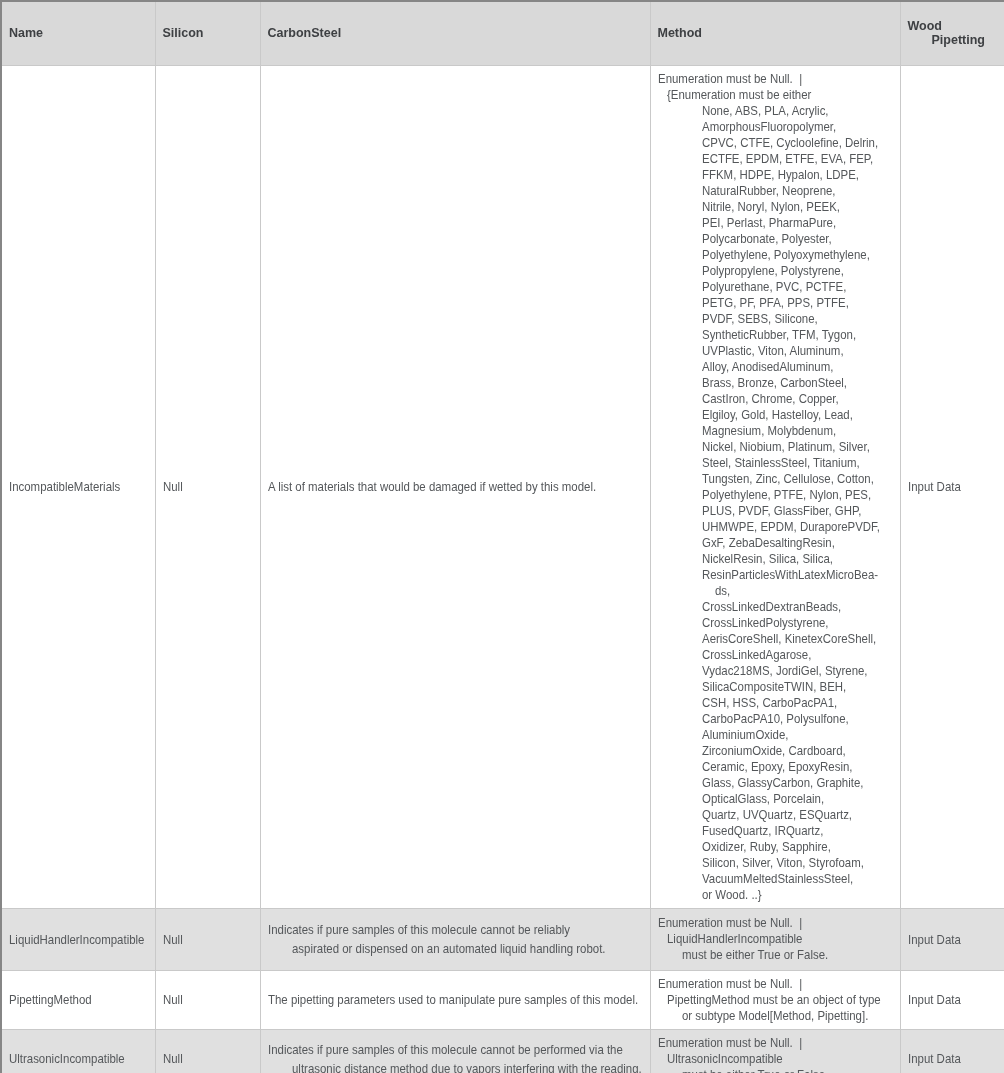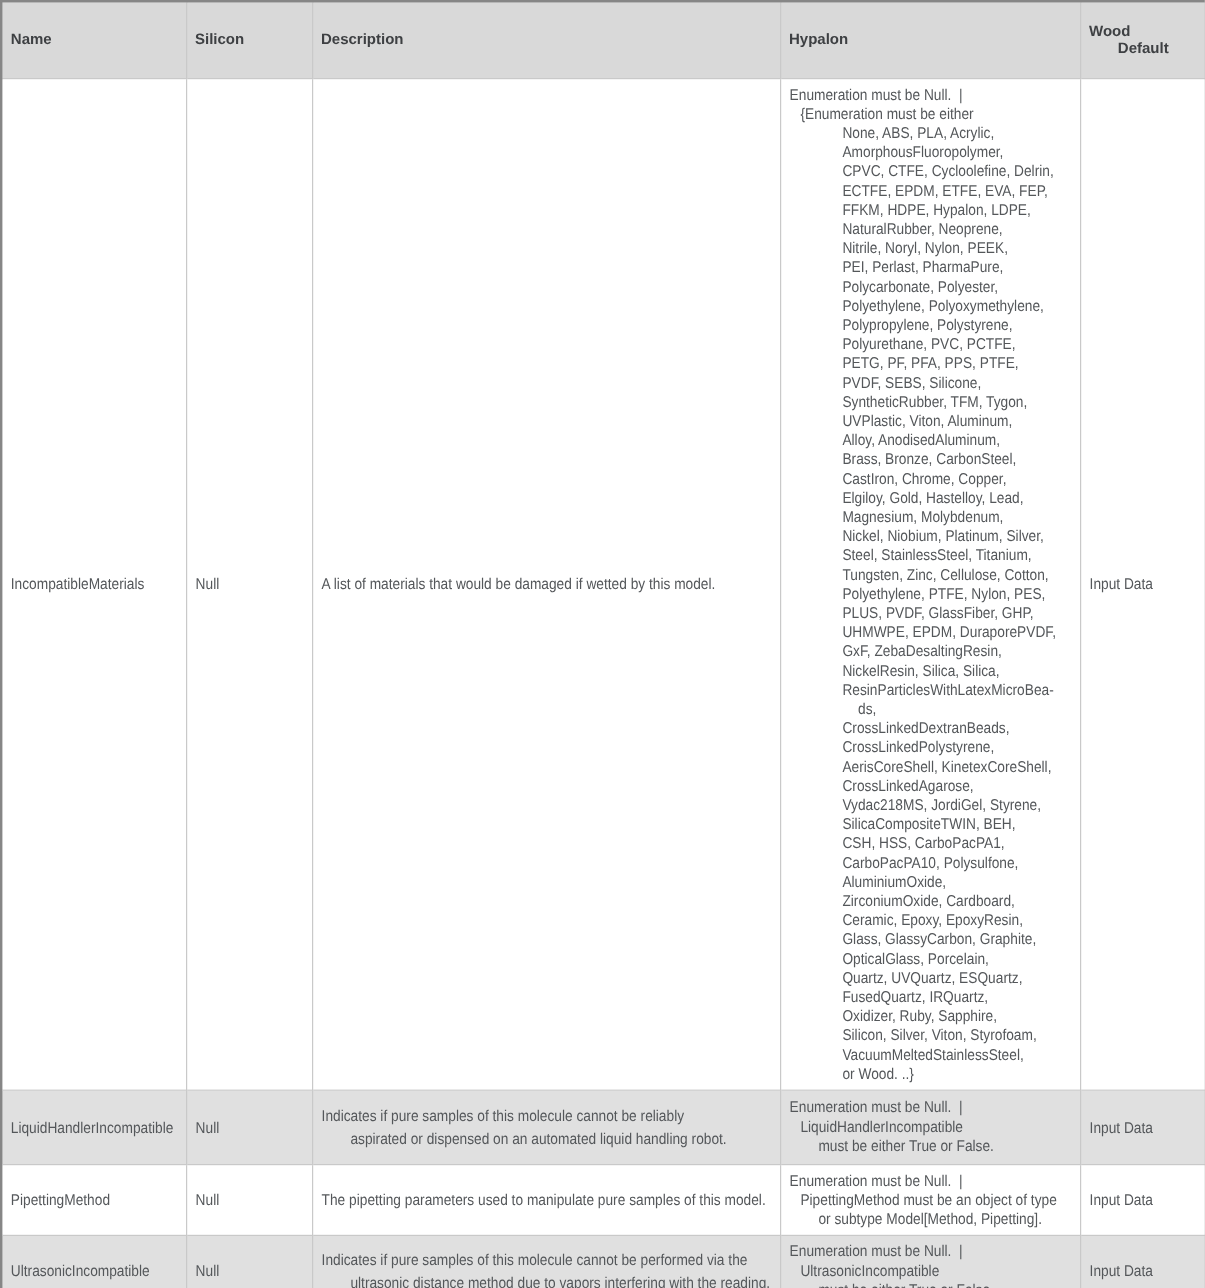--- a/index.html
+++ b/index.html
@@ -68,25 +68,25 @@
     <col class="c-name">
       <col class="c-default">
       <col class="c-desc">
       <col class="c-pattern">
       <col class="c-index">
   </colgroup>
   <thead>
     <tr>
       <th><span>Name</span></th>
       <th><span>Silicon</span></th>
-      <th><span>Description</span></th>
-      <th><span>Hypalon</span></th>
+      <th><span>CarbonSteel</span></th>
+      <th><span>Method</span></th>
       <th>
         <div>Wood</div>
-        <div class="hdr-line2">Default</div>
+        <div class="hdr-line2">Pipetting</div>
       </th>
     </tr>
   </thead>
   <tbody>
     <tr class="row-white r1">
       <td><span class="cell-text">IncompatibleMaterials</span></td>
       <td><span class="cell-text">Null</span></td>
       <td class="desc-lines">
           <div class="line ind-0">A list of materials that would be damaged if wetted by this model.</div>
         </td>

